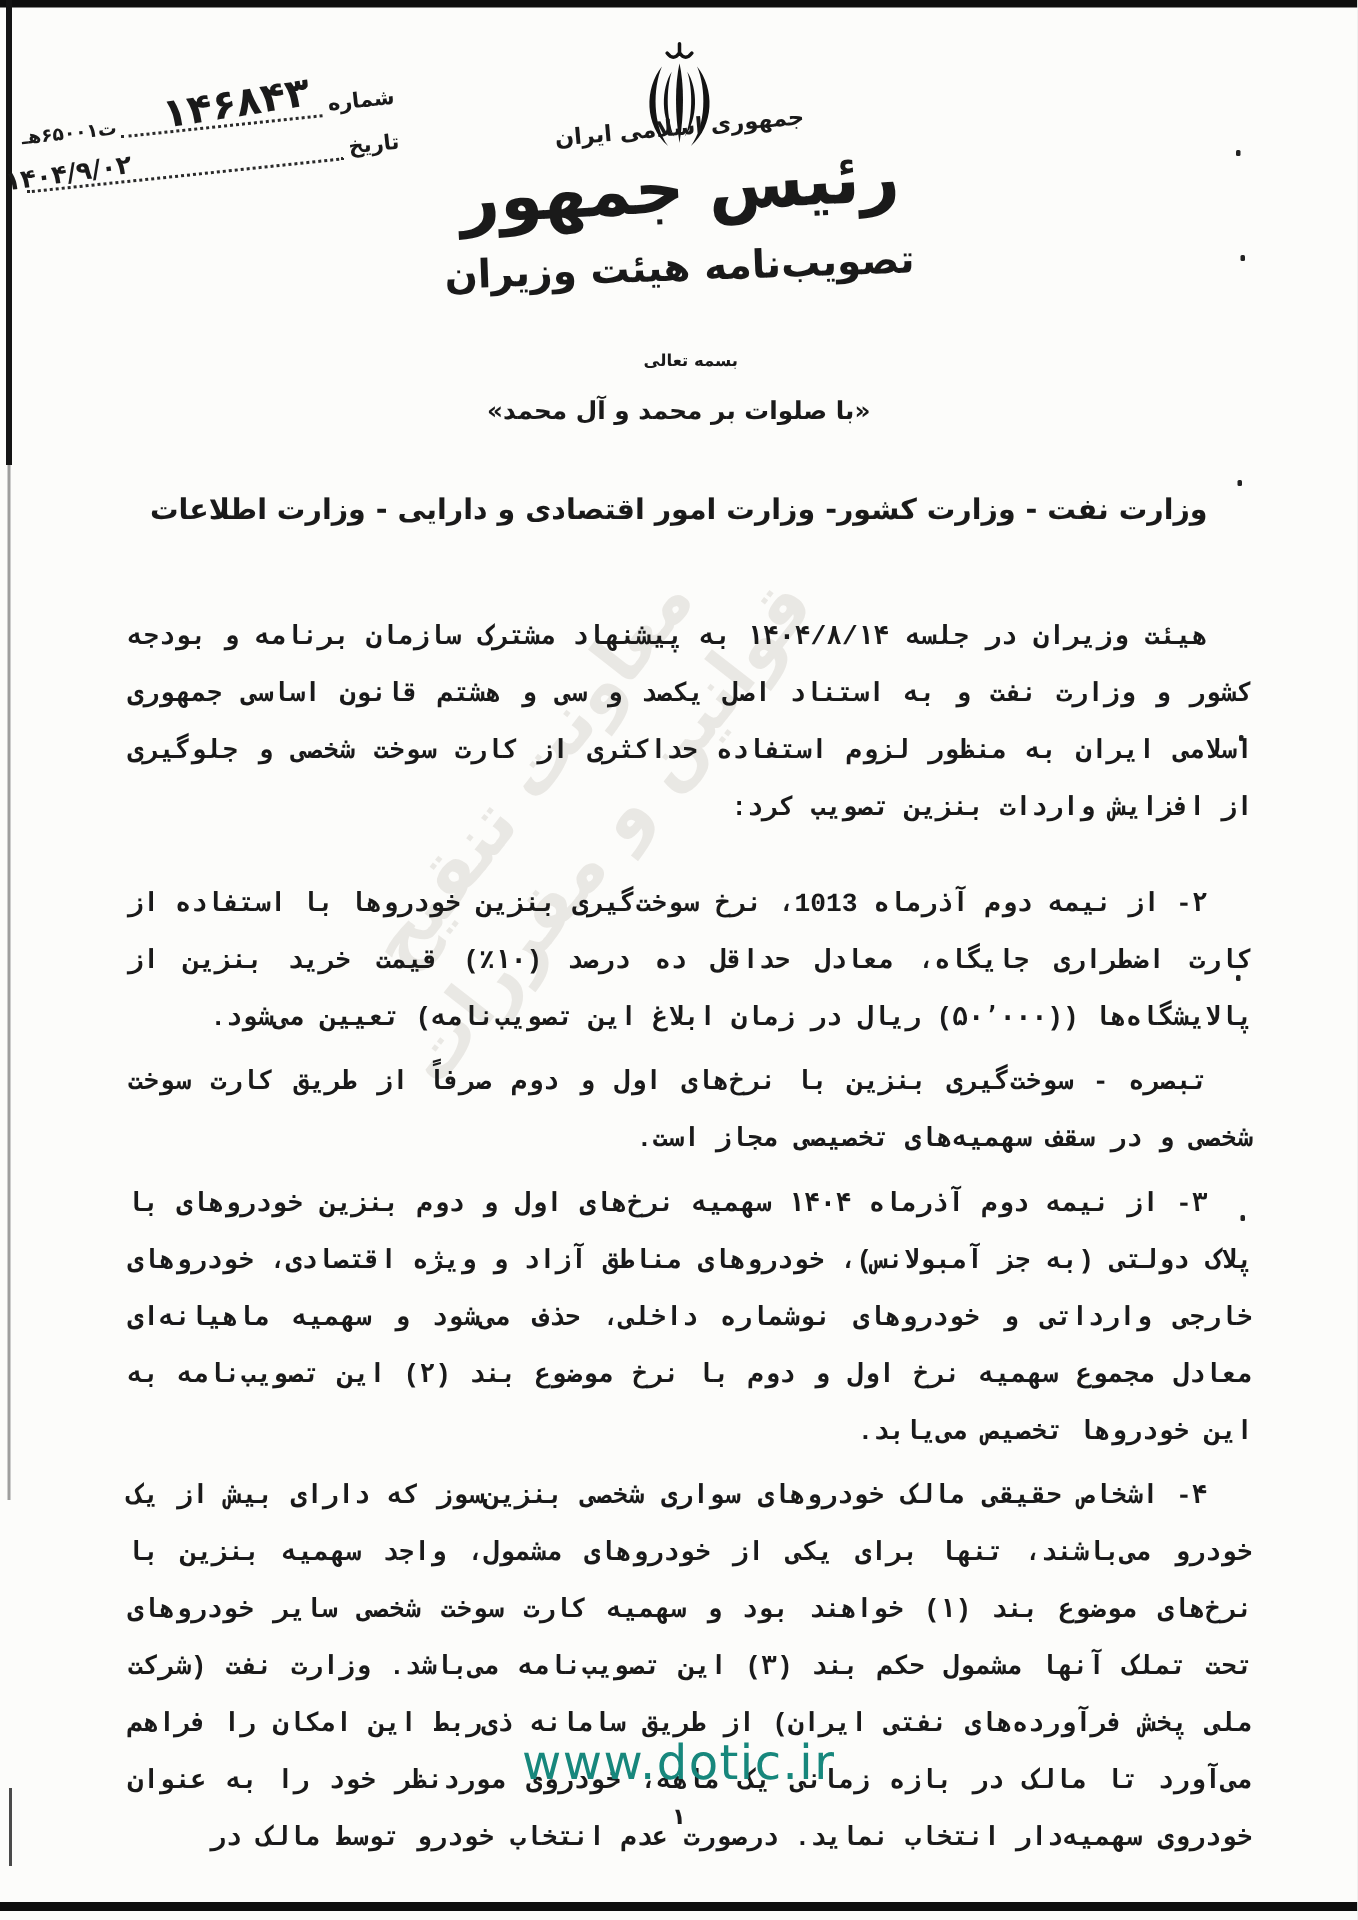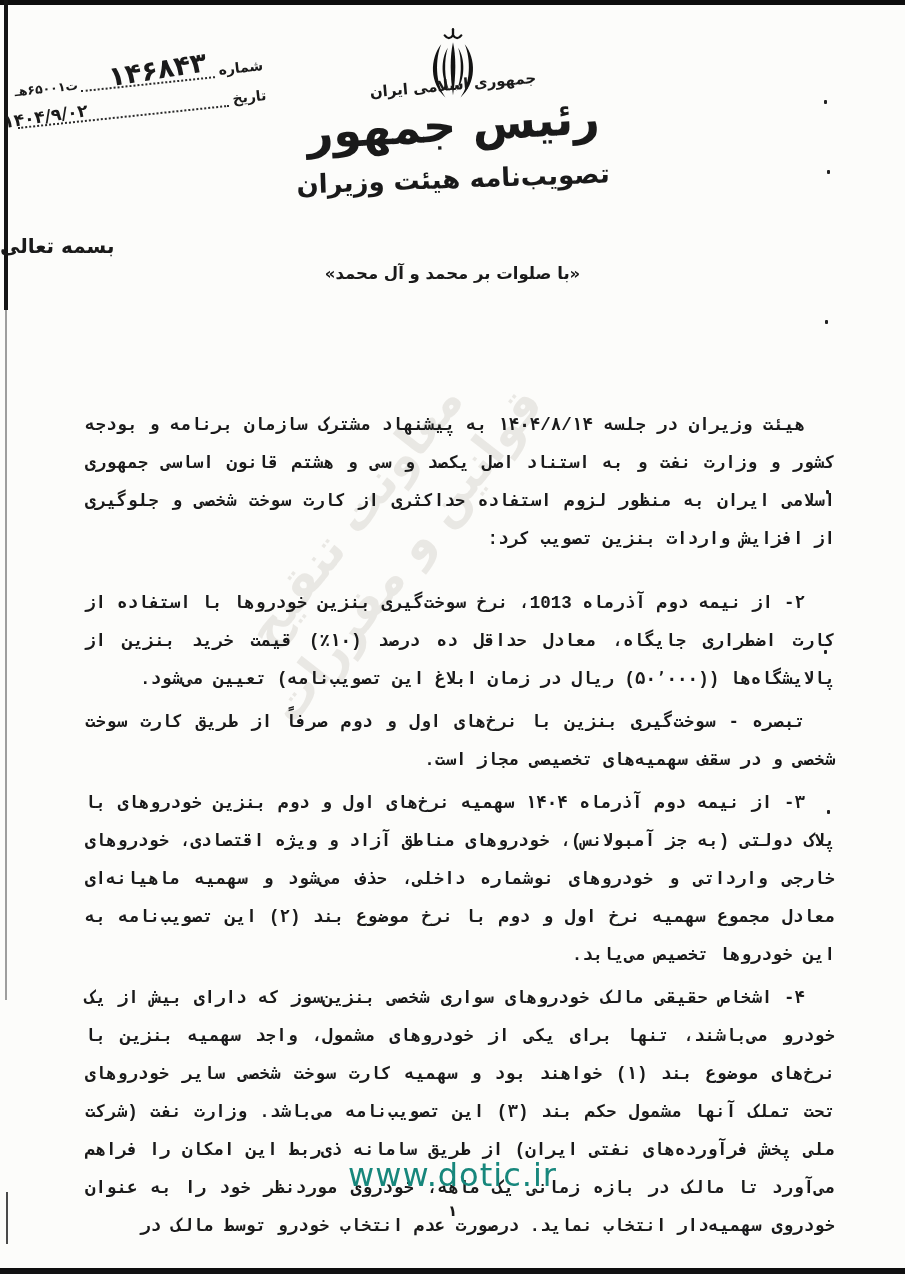--- a/index.html
+++ b/index.html
@@ -71,21 +71,21 @@
     white-space:nowrap;
   }
   .hand-date {
     position:absolute; bottom:-2px; left:-14px;
     font-size:17px; font-weight:700; letter-spacing:2px;
     transform:rotate(-2deg);
     white-space:nowrap;
   }
 
   
-  .besmele  { position:absolute; top:234px; left:0; right:0; text-align:left; font-size:20px; font-weight:700; }
+  .besmele  { position:absolute; top:234px; left:16px; right:0; text-align:center; font-size:11px; font-weight:700; }
   .salawat  { position:absolute; top:264px; left:0; right:0; text-align:center; font-size:16.5px; font-weight:700; }
 
   
   .addressees { position:absolute; top:320px; left:0; right:0; text-align:center; font-size:19px; font-weight:700; line-height:40px; }
 
   
   .content {
     position:absolute; top:406px; left:85px; right:70px;
     font-size:17.5px; font-weight:700;
     line-height:38px;
@@ -153,20 +153,21 @@
       <span class="nb-dots">
         <span class="hand-date">۱۴۰۴/۹/۰۲</span>
       </span>
     </div>
   </div>
 
   <div class="besmele">بسمه تعالی</div>
   <div class="salawat">«با صلوات بر محمد و آل محمد»</div>
 
   <div class="addressees">
+    <div>وزارت نفت - وزارت کشور- وزارت امور اقتصادی و دارایی - وزارت اطلاعات</div>
   </div>
 
   <div class="content">
     <p class="intro">هیئت وزیران در جلسه ۱۴۰۴/۸/۱۴ به پیشنهاد مشترک سازمان برنامه و بودجه کشور و وزارت نفت و به استناد اصل یکصد و سی و هشتم قانون اساسی جمهوری اسلامی ایران به منظور لزوم استفاده حداکثری از کارت سوخت شخصی و جلوگیری از افزایش واردات بنزین تصویب کرد:</p>
     <p>۲- از نیمه دوم آذرماه 1013، نرخ سوخت‌گیری بنزین خودروها با استفاده از کارت اضطراری جایگاه، معادل حداقل ده درصد (۱۰٪) قیمت خرید بنزین از پالایشگاه‌ها ((۵۰٬۰۰۰) ریال در زمان ابلاغ این تصویب‌نامه) تعیین می‌شود.</p>
     <p>تبصره - سوخت‌گیری بنزین با نرخ‌های اول و دوم صرفاً از طریق کارت سوخت شخصی و در سقف سهمیه‌های تخصیصی مجاز است.</p>
     <p>۳- از نیمه دوم آذرماه ۱۴۰۴ سهمیه نرخ‌های اول و دوم بنزین خودروهای با پلاک دولتی (به جز آمبولانس)، خودروهای مناطق آزاد و ویژه اقتصادی، خودروهای خارجی وارداتی و خودروهای نوشماره داخلی، حذف می‌شود و سهمیه ماهیانه‌ای معادل مجموع سهمیه نرخ اول و دوم با نرخ موضوع بند (۲) این تصویب‌نامه به این خودروها تخصیص می‌یابد.</p>
     <p>۴- اشخاص حقیقی مالک خودروهای سواری شخصی بنزین‌سوز که دارای بیش از یک خودرو می‌باشند، تنها برای یکی از خودروهای مشمول، واجد سهمیه بنزین با نرخ‌های موضوع بند (۱) خواهند بود و سهمیه کارت سوخت شخصی سایر خودروهای تحت تملک آنها مشمول حکم بند (۳) این تصویب‌نامه می‌باشد. وزارت نفت (شرکت ملی پخش فرآورده‌های نفتی ایران) از طریق سامانه ذی‌ربط این امکان را فراهم می‌آورد تا مالک در بازه زمانی یک ماهه، خودروی موردنظر خود را به عنوان خودروی سهمیه‌دار انتخاب نماید. درصورت عدم انتخاب خودرو توسط مالک در</p>
   </div>
 

